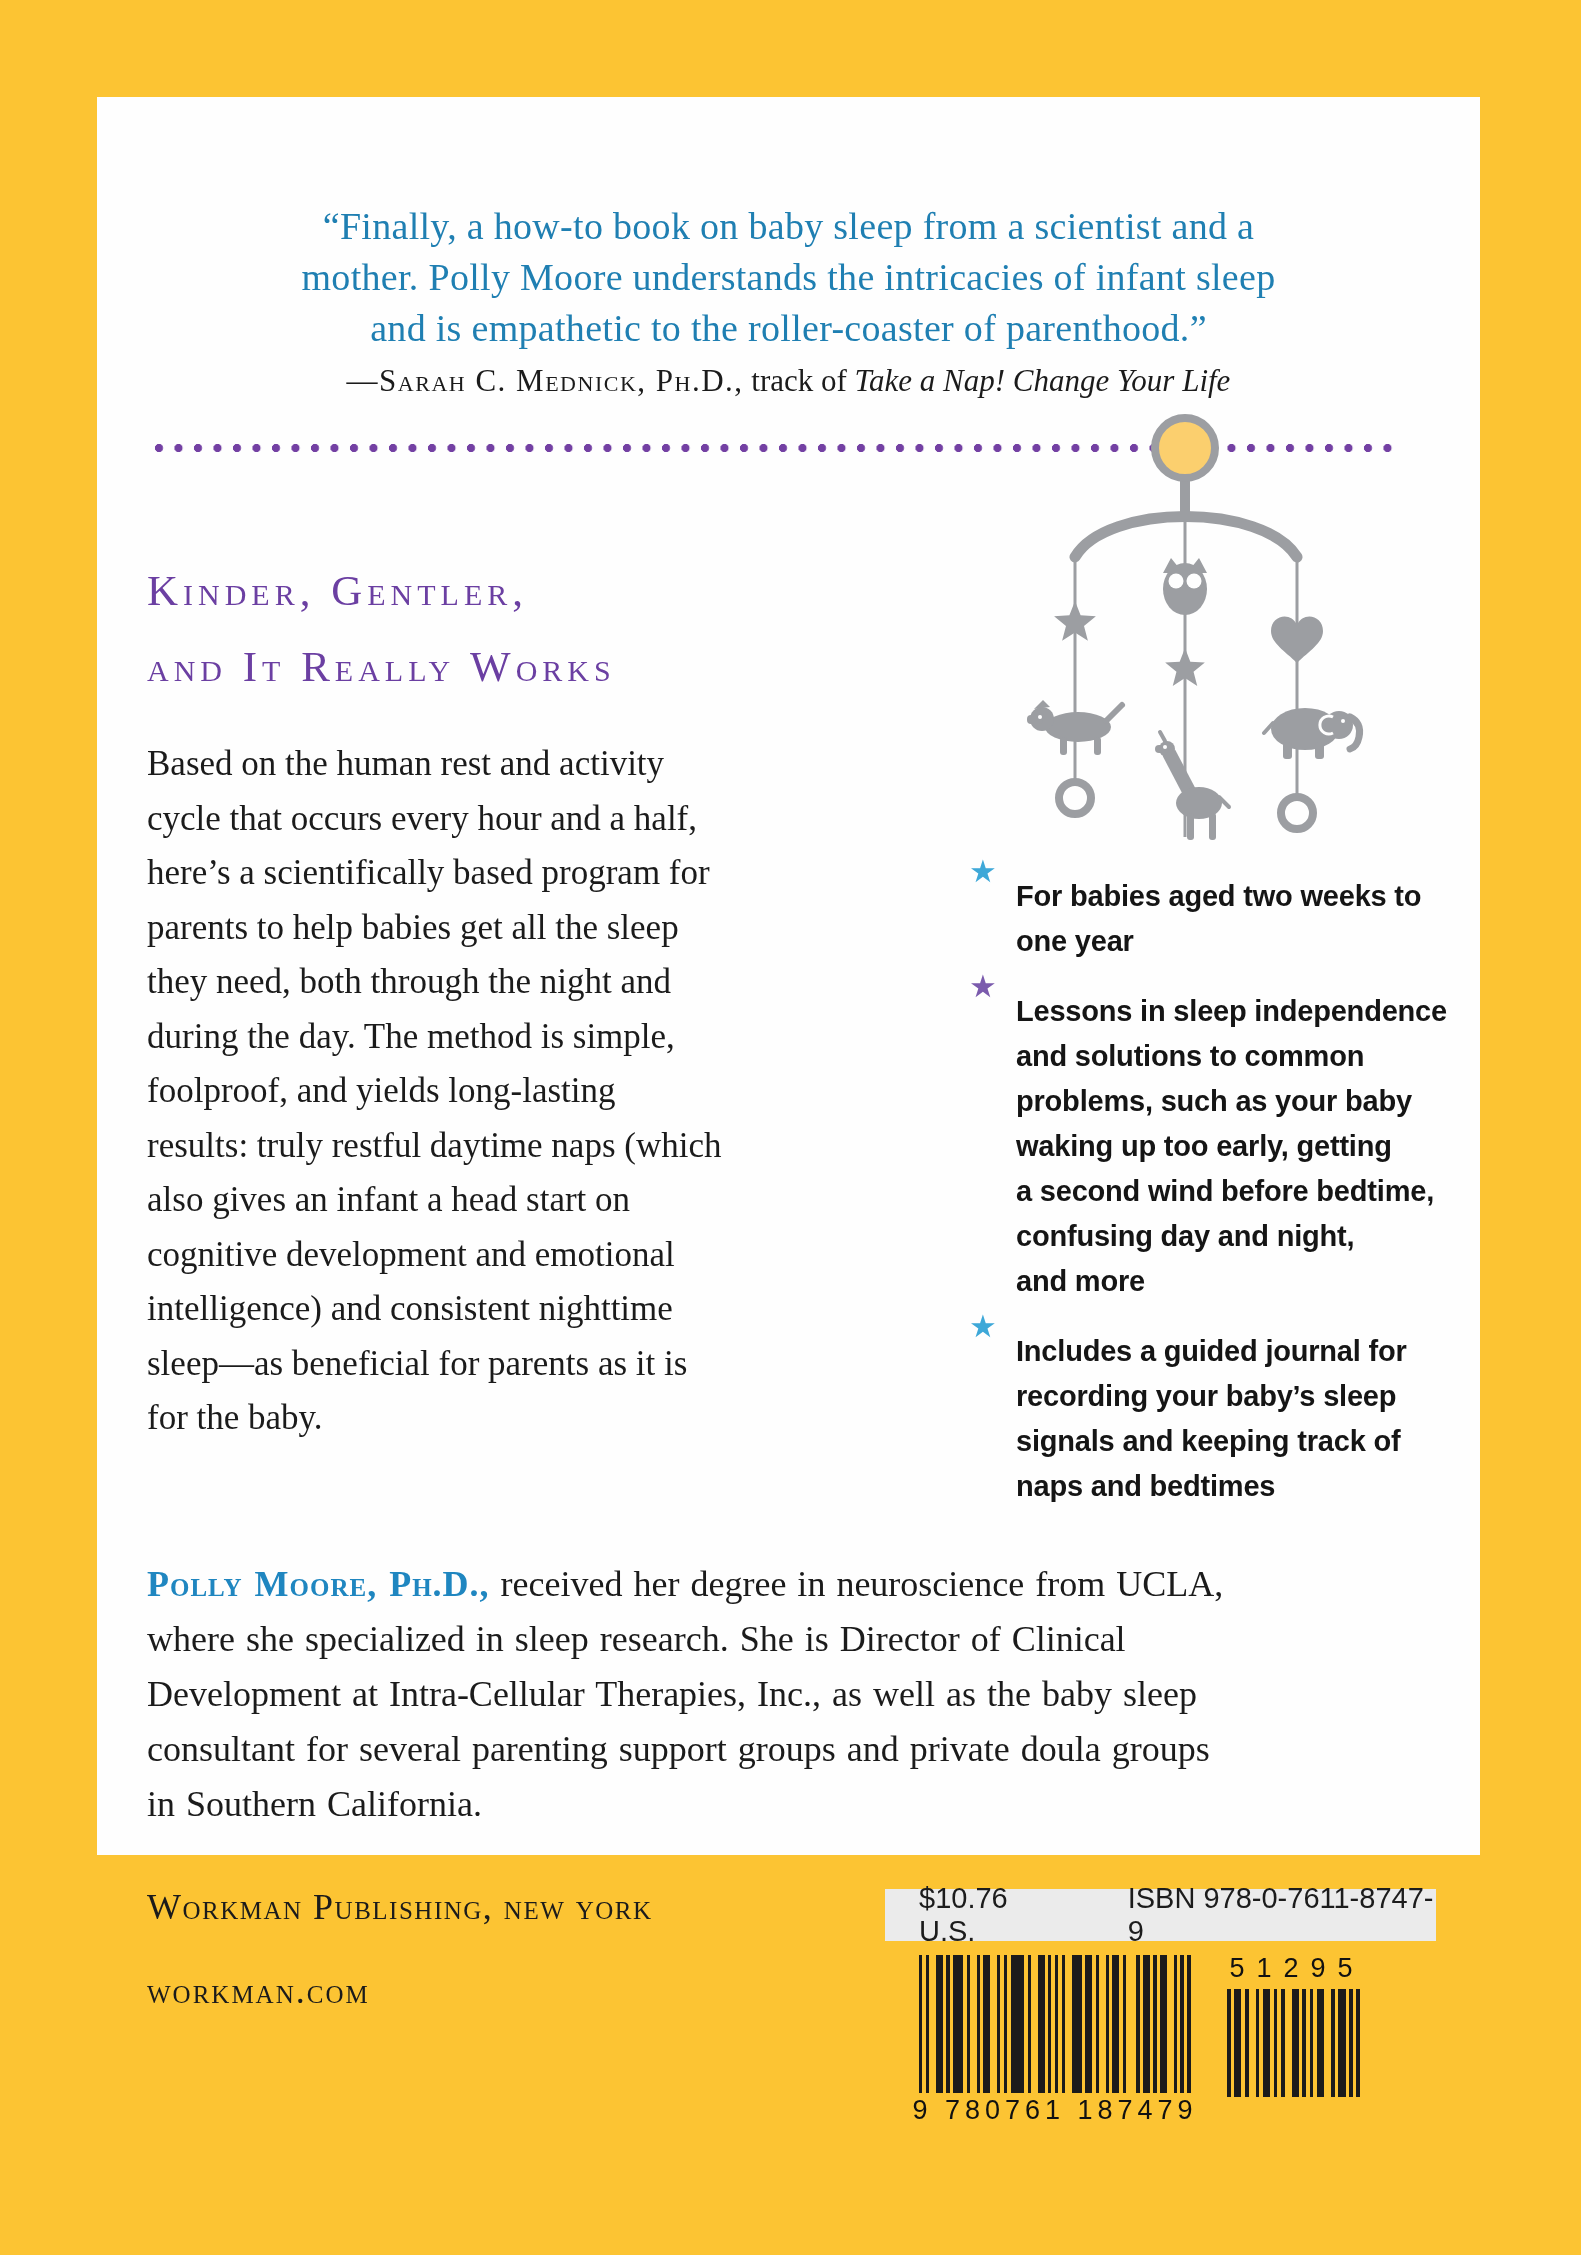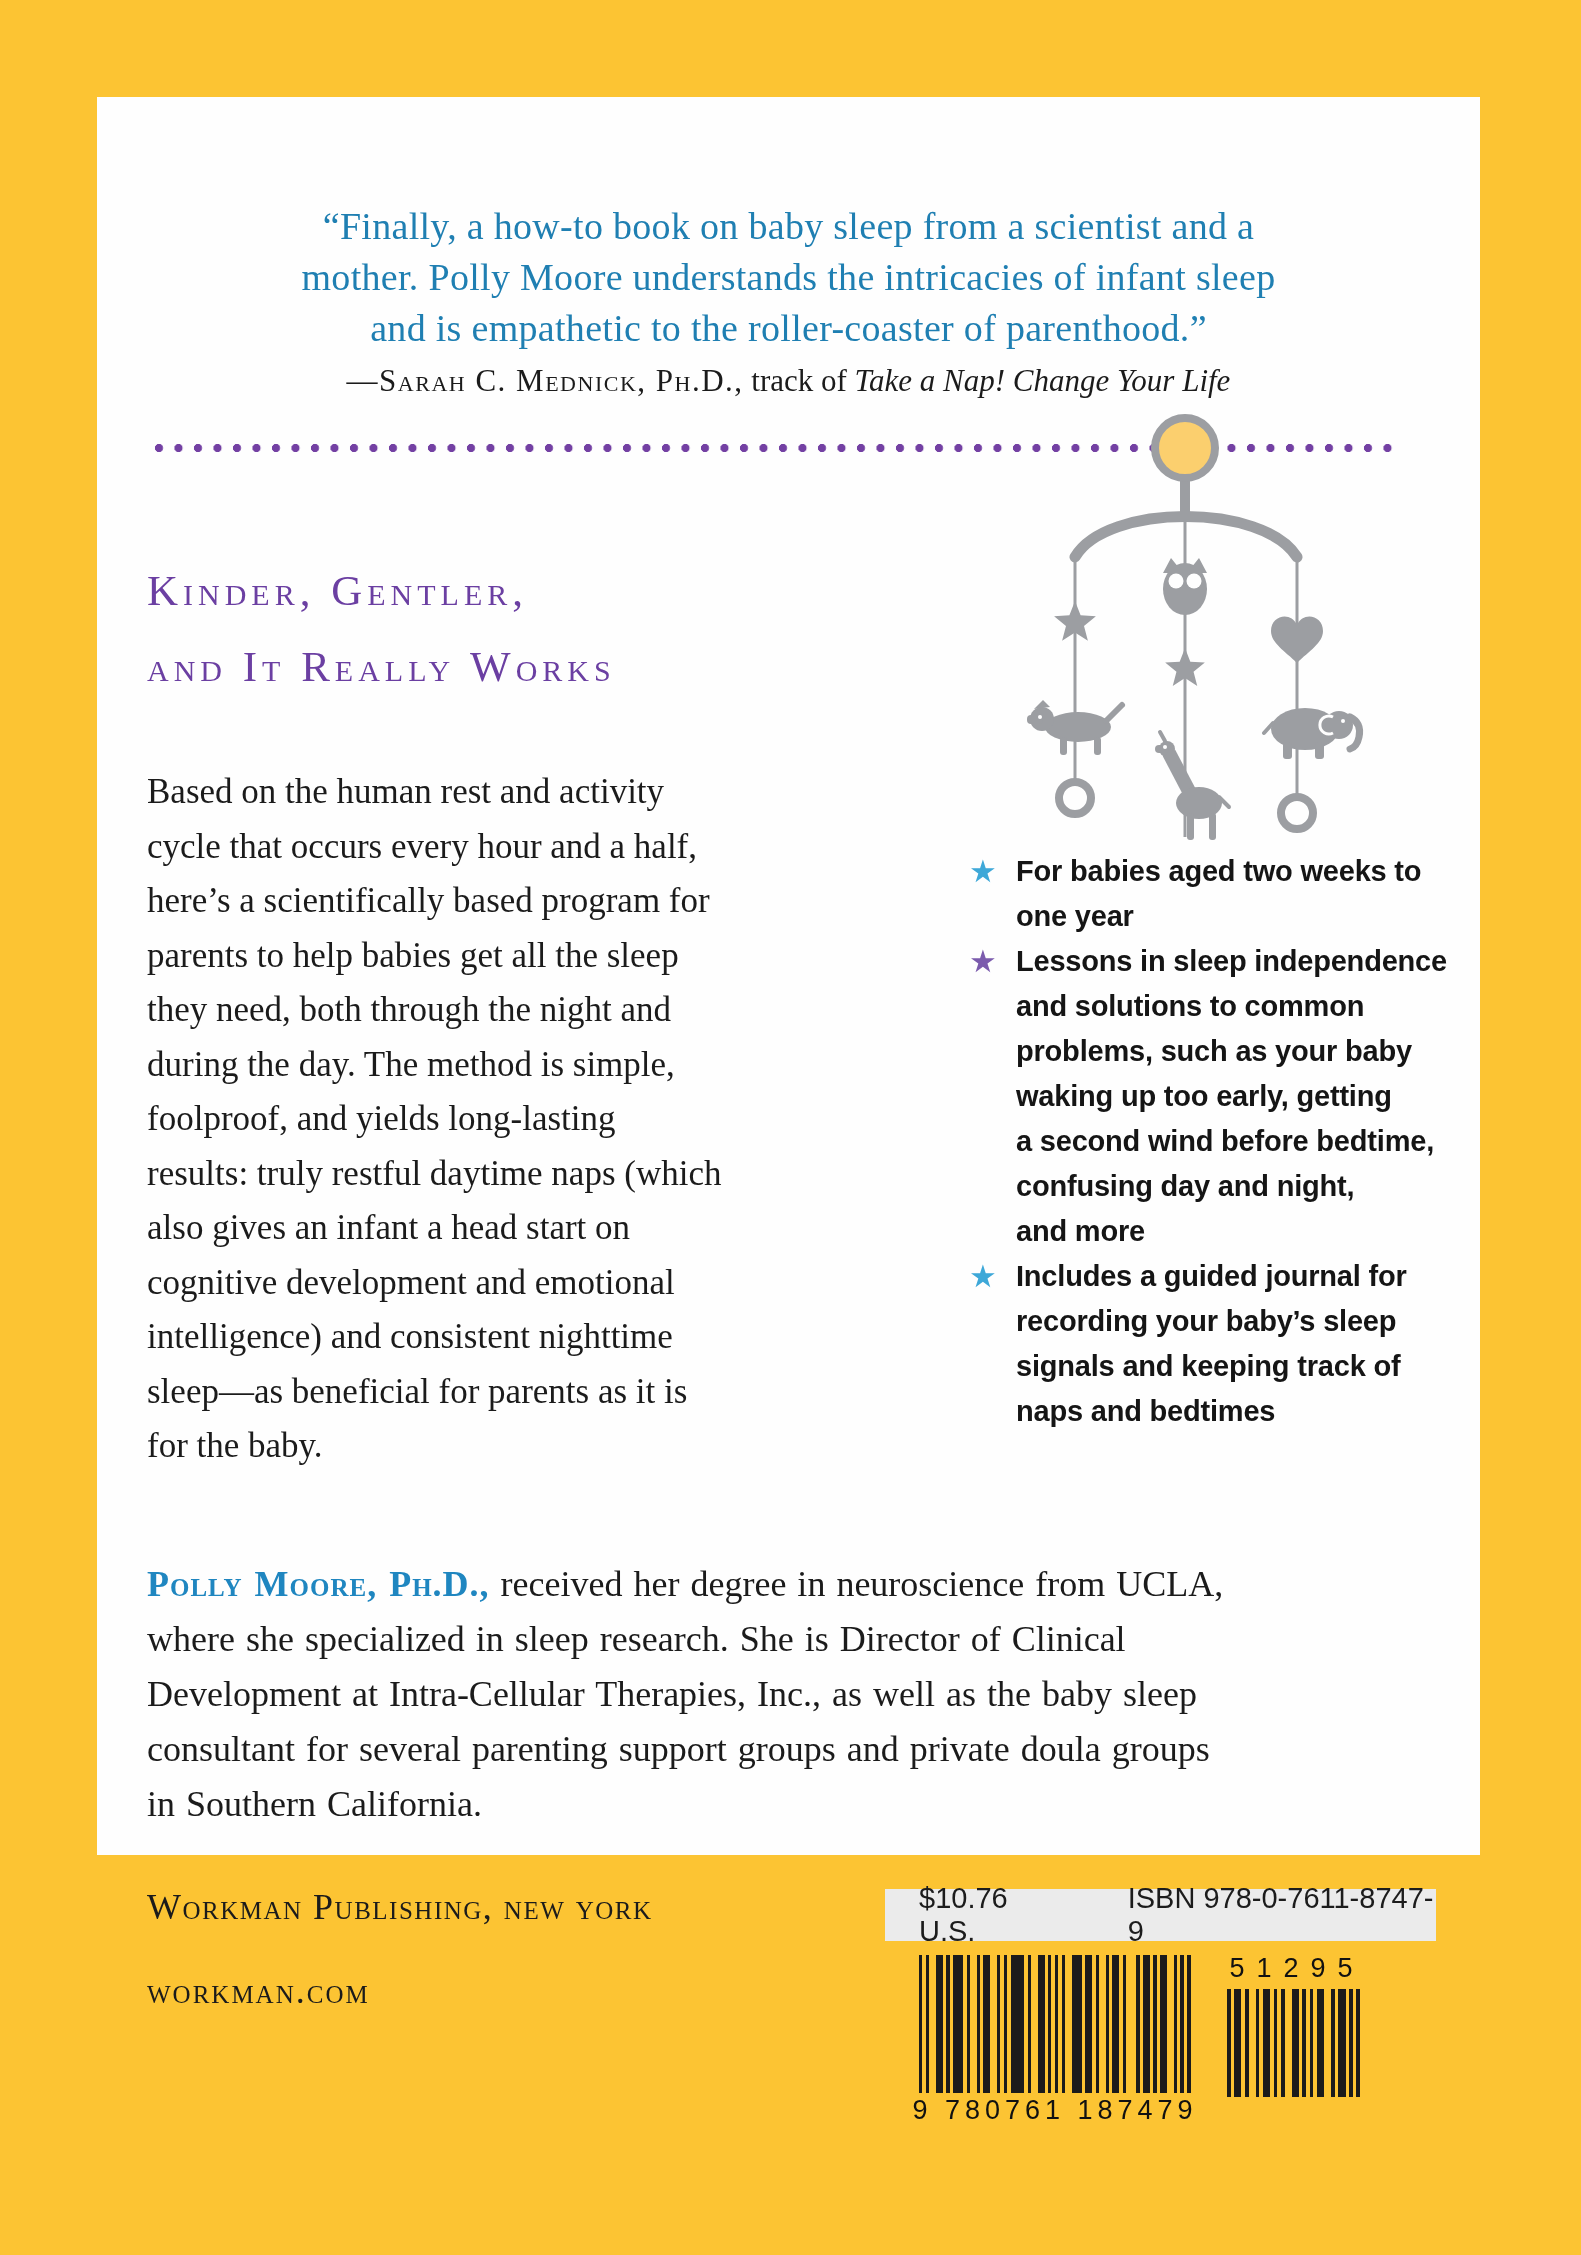--- a/index.html
+++ b/index.html
@@ -23,28 +23,28 @@
 
   .dots{top:346px;left:57px;width:1240px;height:10px;
     background-image:radial-gradient(circle at 5px 5px,var(--dot_purple) 3.8px,transparent 4.4px);
     background-size:19.5px 10px;background-repeat:repeat-x;}
 
   .mobile{left:850px;top:300px;width:510px;height:445px;}
 
   .heading{left:50px;top:456px;font-family:"Liberation Serif",serif;
     font-variant:small-caps;font-size:43px;line-height:76px;letter-spacing:5px;
     color:var(--heading_purple);white-space:pre-line;}
-  .body-text{left:50px;top:668px;width:780px;font-family:"Liberation Serif",serif;
+  .body-text{left:50px;top:640px;width:780px;font-family:"Liberation Serif",serif;
     font-size:35px;line-height:54.5px;color:var(--text_black);white-space:pre-line;}
 
   .features{left:872px;top:752px;width:490px;}
   .feature{display:flex;gap:13px;align-items:flex-start;}
   .feature .star{flex:0 0 34px;font-size:31px;line-height:45px;font-family:"DejaVu Sans",sans-serif;}
   .feature .txt{font-family:"Liberation Sans",sans-serif;font-weight:bold;
-    font-size:29px;line-height:45px;letter-spacing:-.2px;color:#151515;white-space:pre-line;}
+    font-size:29px;line-height:45px;letter-spacing:-.2px;color:#151515;white-space:pre-line;margin-top:25px;}
 
   .bio{left:50px;top:1460px;width:1330px;font-family:"Liberation Serif",serif;
     font-size:36px;line-height:55px;color:var(--text_black);white-space:pre-line;word-spacing:2px;}
   .bio-name{color:var(--name_teal);font-variant:small-caps;font-weight:600;letter-spacing:1px;}
 
   .publisher{left:50px;top:1788px;font-family:"Liberation Serif",serif;
     font-variant:small-caps;font-size:36px;letter-spacing:1.5px;color:var(--text_black);line-height:44px;}
   .publisher .site{display:block;margin-top:40px;letter-spacing:2px;}
 
   .price-strip{left:788px;top:1792px;width:551px;height:52px;background:var(--strip_gray);

